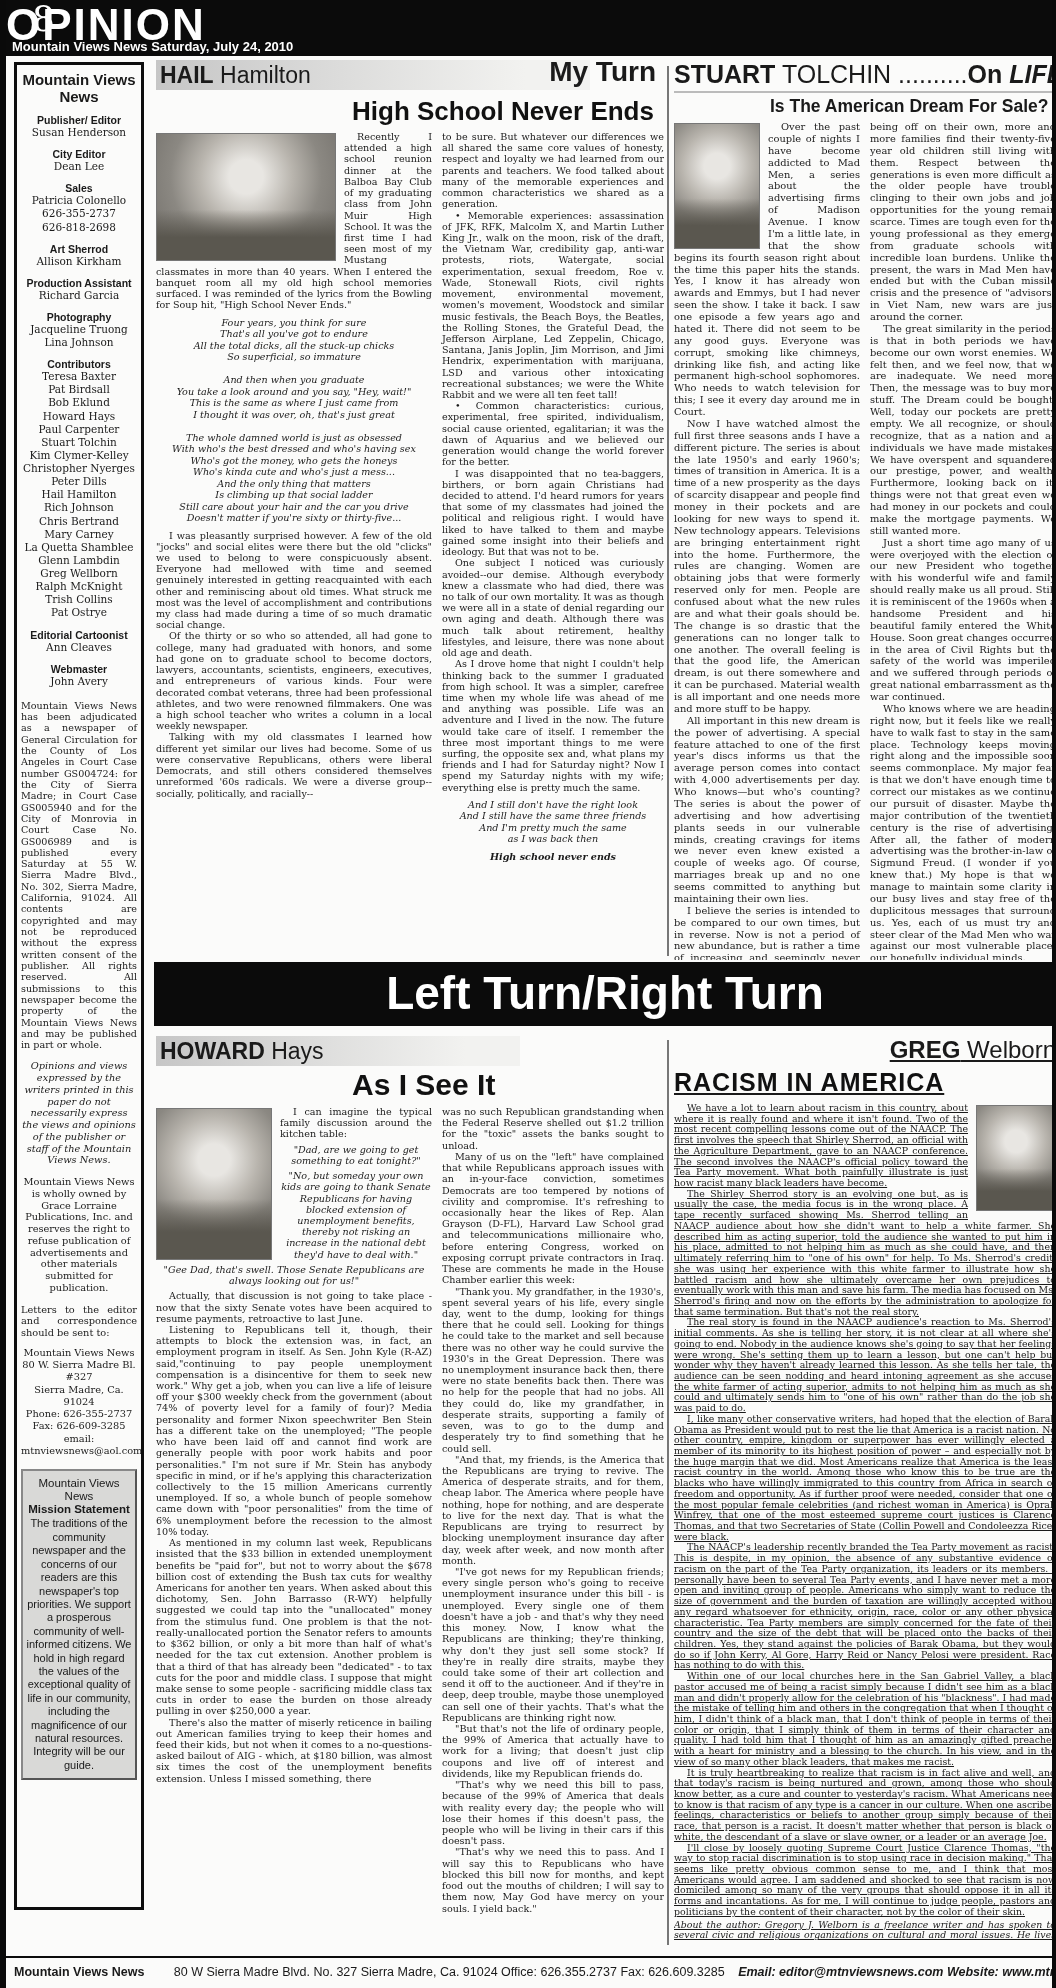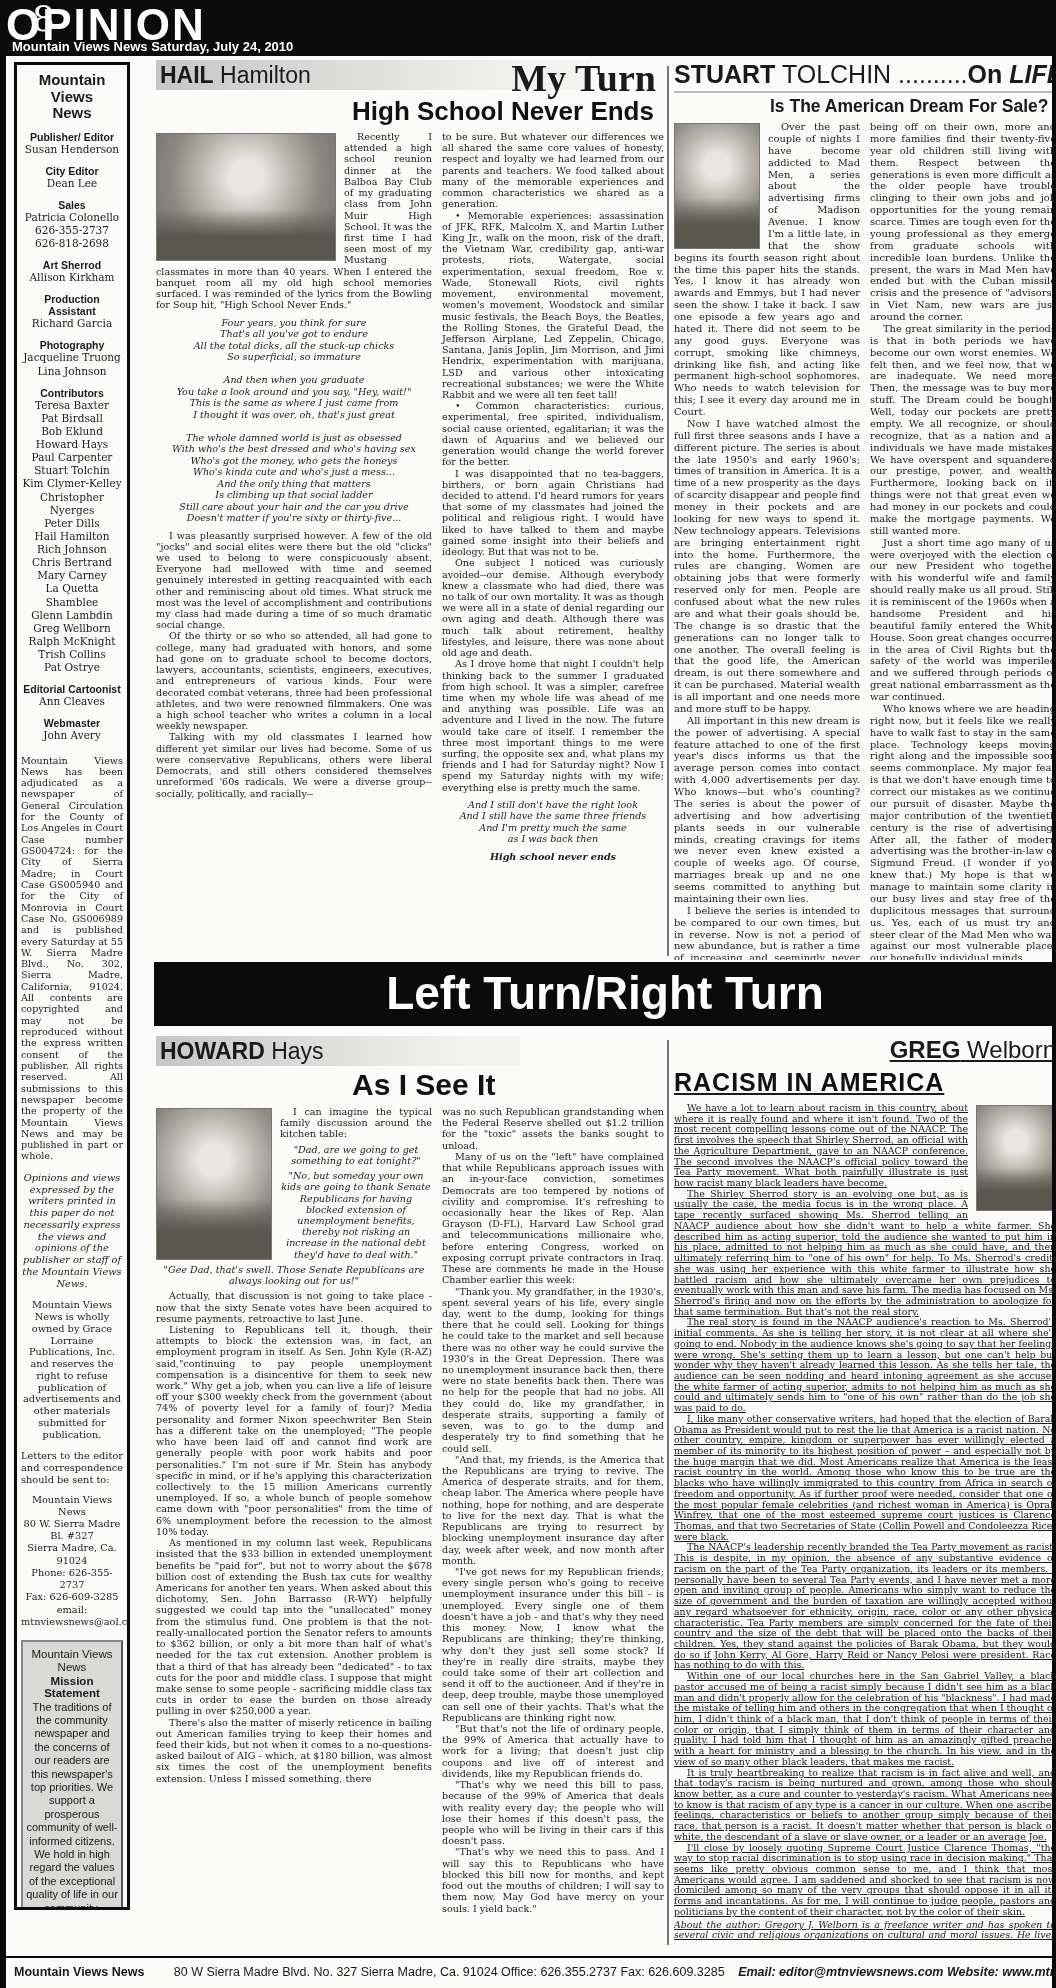--- a/index.html
+++ b/index.html
@@ -7,21 +7,21 @@
         font-family:"DejaVu Serif",serif;color:#1a1a1a;overflow:hidden;
         border-left:6px solid #0a0a0a;border-right:4px solid #0a0a0a;box-sizing:border-box;}
   
   .header{position:absolute;left:0;top:0;width:100%;height:56px;background:#0b0b0b;color:#fff;}
   .pagenum{position:absolute;left:26px;top:-2px;font-family:"DejaVu Serif",serif;font-size:36px;font-weight:400;}
   .section-title{position:absolute;left:0;right:0;top:0px;text-align:left;
         font-family:"Liberation Sans",sans-serif;font-weight:900;font-size:44px;letter-spacing:2px;}
   .dateline{position:absolute;left:6px;bottom:2px;font-family:"Liberation Sans",sans-serif;
         font-weight:bold;font-size:13px;}
   
-  .sidebar{position:absolute;left:8px;top:62px;width:116px;height:1848px;border:3px solid #0d0d0d;
+  .sidebar{position:absolute;left:8px;top:62px;width:130px;height:1848px;border:3px solid #0d0d0d;
         background:#fbfbfa;box-sizing:border-box;padding:5px 4px;text-align:center;overflow:hidden;}
   .sb-title{font-family:"Liberation Sans",sans-serif;font-weight:bold;font-size:15px;line-height:1.1;
         white-space:pre-line;margin:2px 0 8px 0;}
   .sb-role{font-family:"Liberation Sans",sans-serif;font-weight:bold;font-size:10.5px;margin-top:9px;}
   .sb-names{font-size:10.5px;line-height:1.25;white-space:pre-line;}
   .sb-legal{font-size:9.6px;text-align:justify;line-height:1.18;margin-top:12px;}
   .sb-italic{font-size:9.8px;font-style:italic;text-align:center;line-height:1.2;margin-top:10px;}
   .sb-plain{font-size:9.8px;text-align:center;line-height:1.2;margin-top:10px;}
   .sb-letters{font-size:9.8px;text-align:justify;line-height:1.2;margin-top:10px;}
   .sb-address{font-size:9.8px;line-height:1.25;margin-top:8px;white-space:pre-line;}
@@ -46,22 +46,22 @@
   .quotes .para{font-style:italic;text-indent:0;text-align:center;margin:4px 0;}
   .about{font-style:italic;margin-top:2px;text-indent:0;}
   .photo{background:radial-gradient(circle at 50% 34%, #e8e6e2 0 14%, #b9b5ae 38%, #8b8882 62%, #6e6b66 100%);
         border:1px solid #777;box-sizing:border-box;}
   .photo-inner{width:100%;height:100%;background:linear-gradient(to top,#5a574f 0 18%,transparent 40%);}
   
   .ph-hamilton{float:left;width:180px;height:128px;margin:2px 8px 3px 0;}
   .ph-tolchin{float:left;width:86px;height:126px;margin:2px 8px 2px 0;}
   .ph-hays{float:left;width:116px;height:152px;margin:2px 8px 3px 0;}
   .ph-welborn{float:right;width:80px;height:106px;margin:2px 0 4px 8px;}
-  .my-turn{position:absolute;right:8px;top:-4px;font-family:Liberation Serif, serif;font-weight:bold;
-        font-size:38px;}
+  .my-turn{position:absolute;right:8px;top:-4px;font-family:Liberation Sans, sans-serif;font-weight:bold;
+        font-size:28px;}
   .vrule{position:absolute;width:2px;background:#777;}
   
   .banner{position:absolute;left:148px;top:962px;width:902px;height:64px;background:#0b0b0b;color:#fff;
         text-align:center;font-family:"Liberation Sans",sans-serif;font-weight:900;font-size:46px;line-height:62px;}
   
   .footer{position:absolute;left:0;bottom:0;width:100%;height:30px;border-top:2px solid #0c0c0c;
         background:#fbfbfa;font-family:"Liberation Sans",sans-serif;font-size:12.5px;line-height:28px;
         white-space:nowrap;overflow:hidden;}
   .footer .f-paper{font-weight:bold;margin-left:8px;}
   .footer .f-info{margin-left:26px;}

